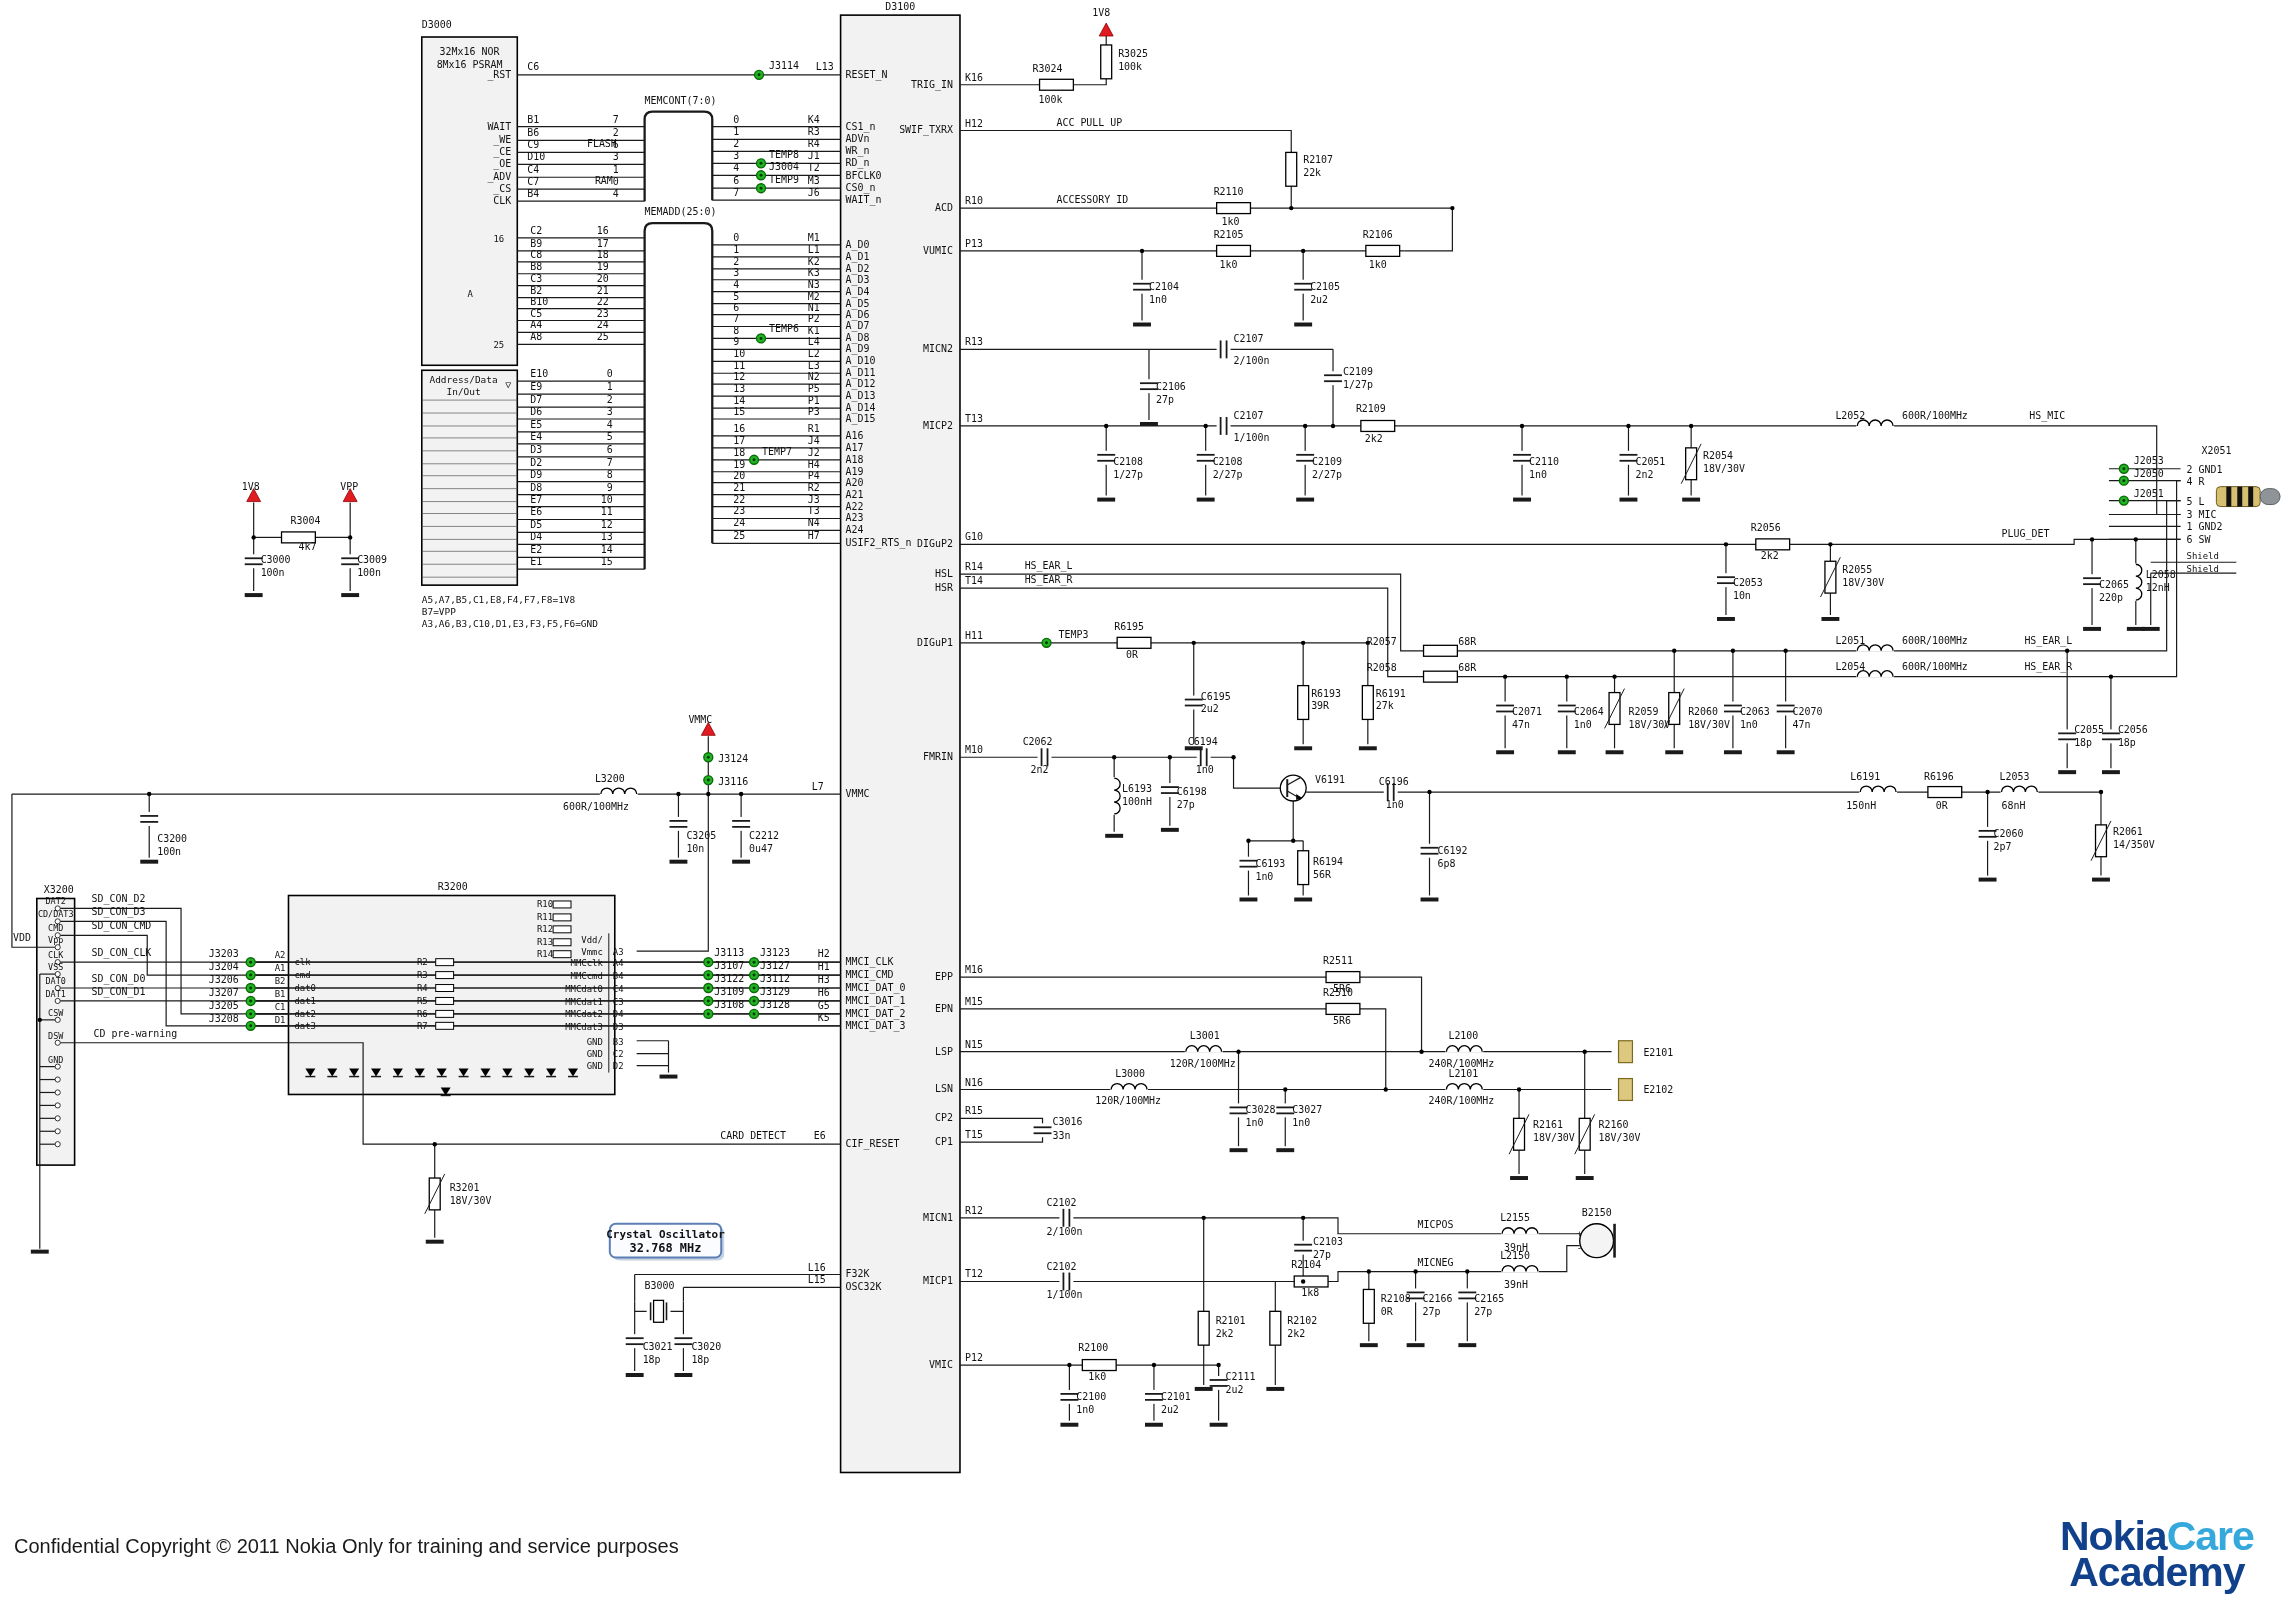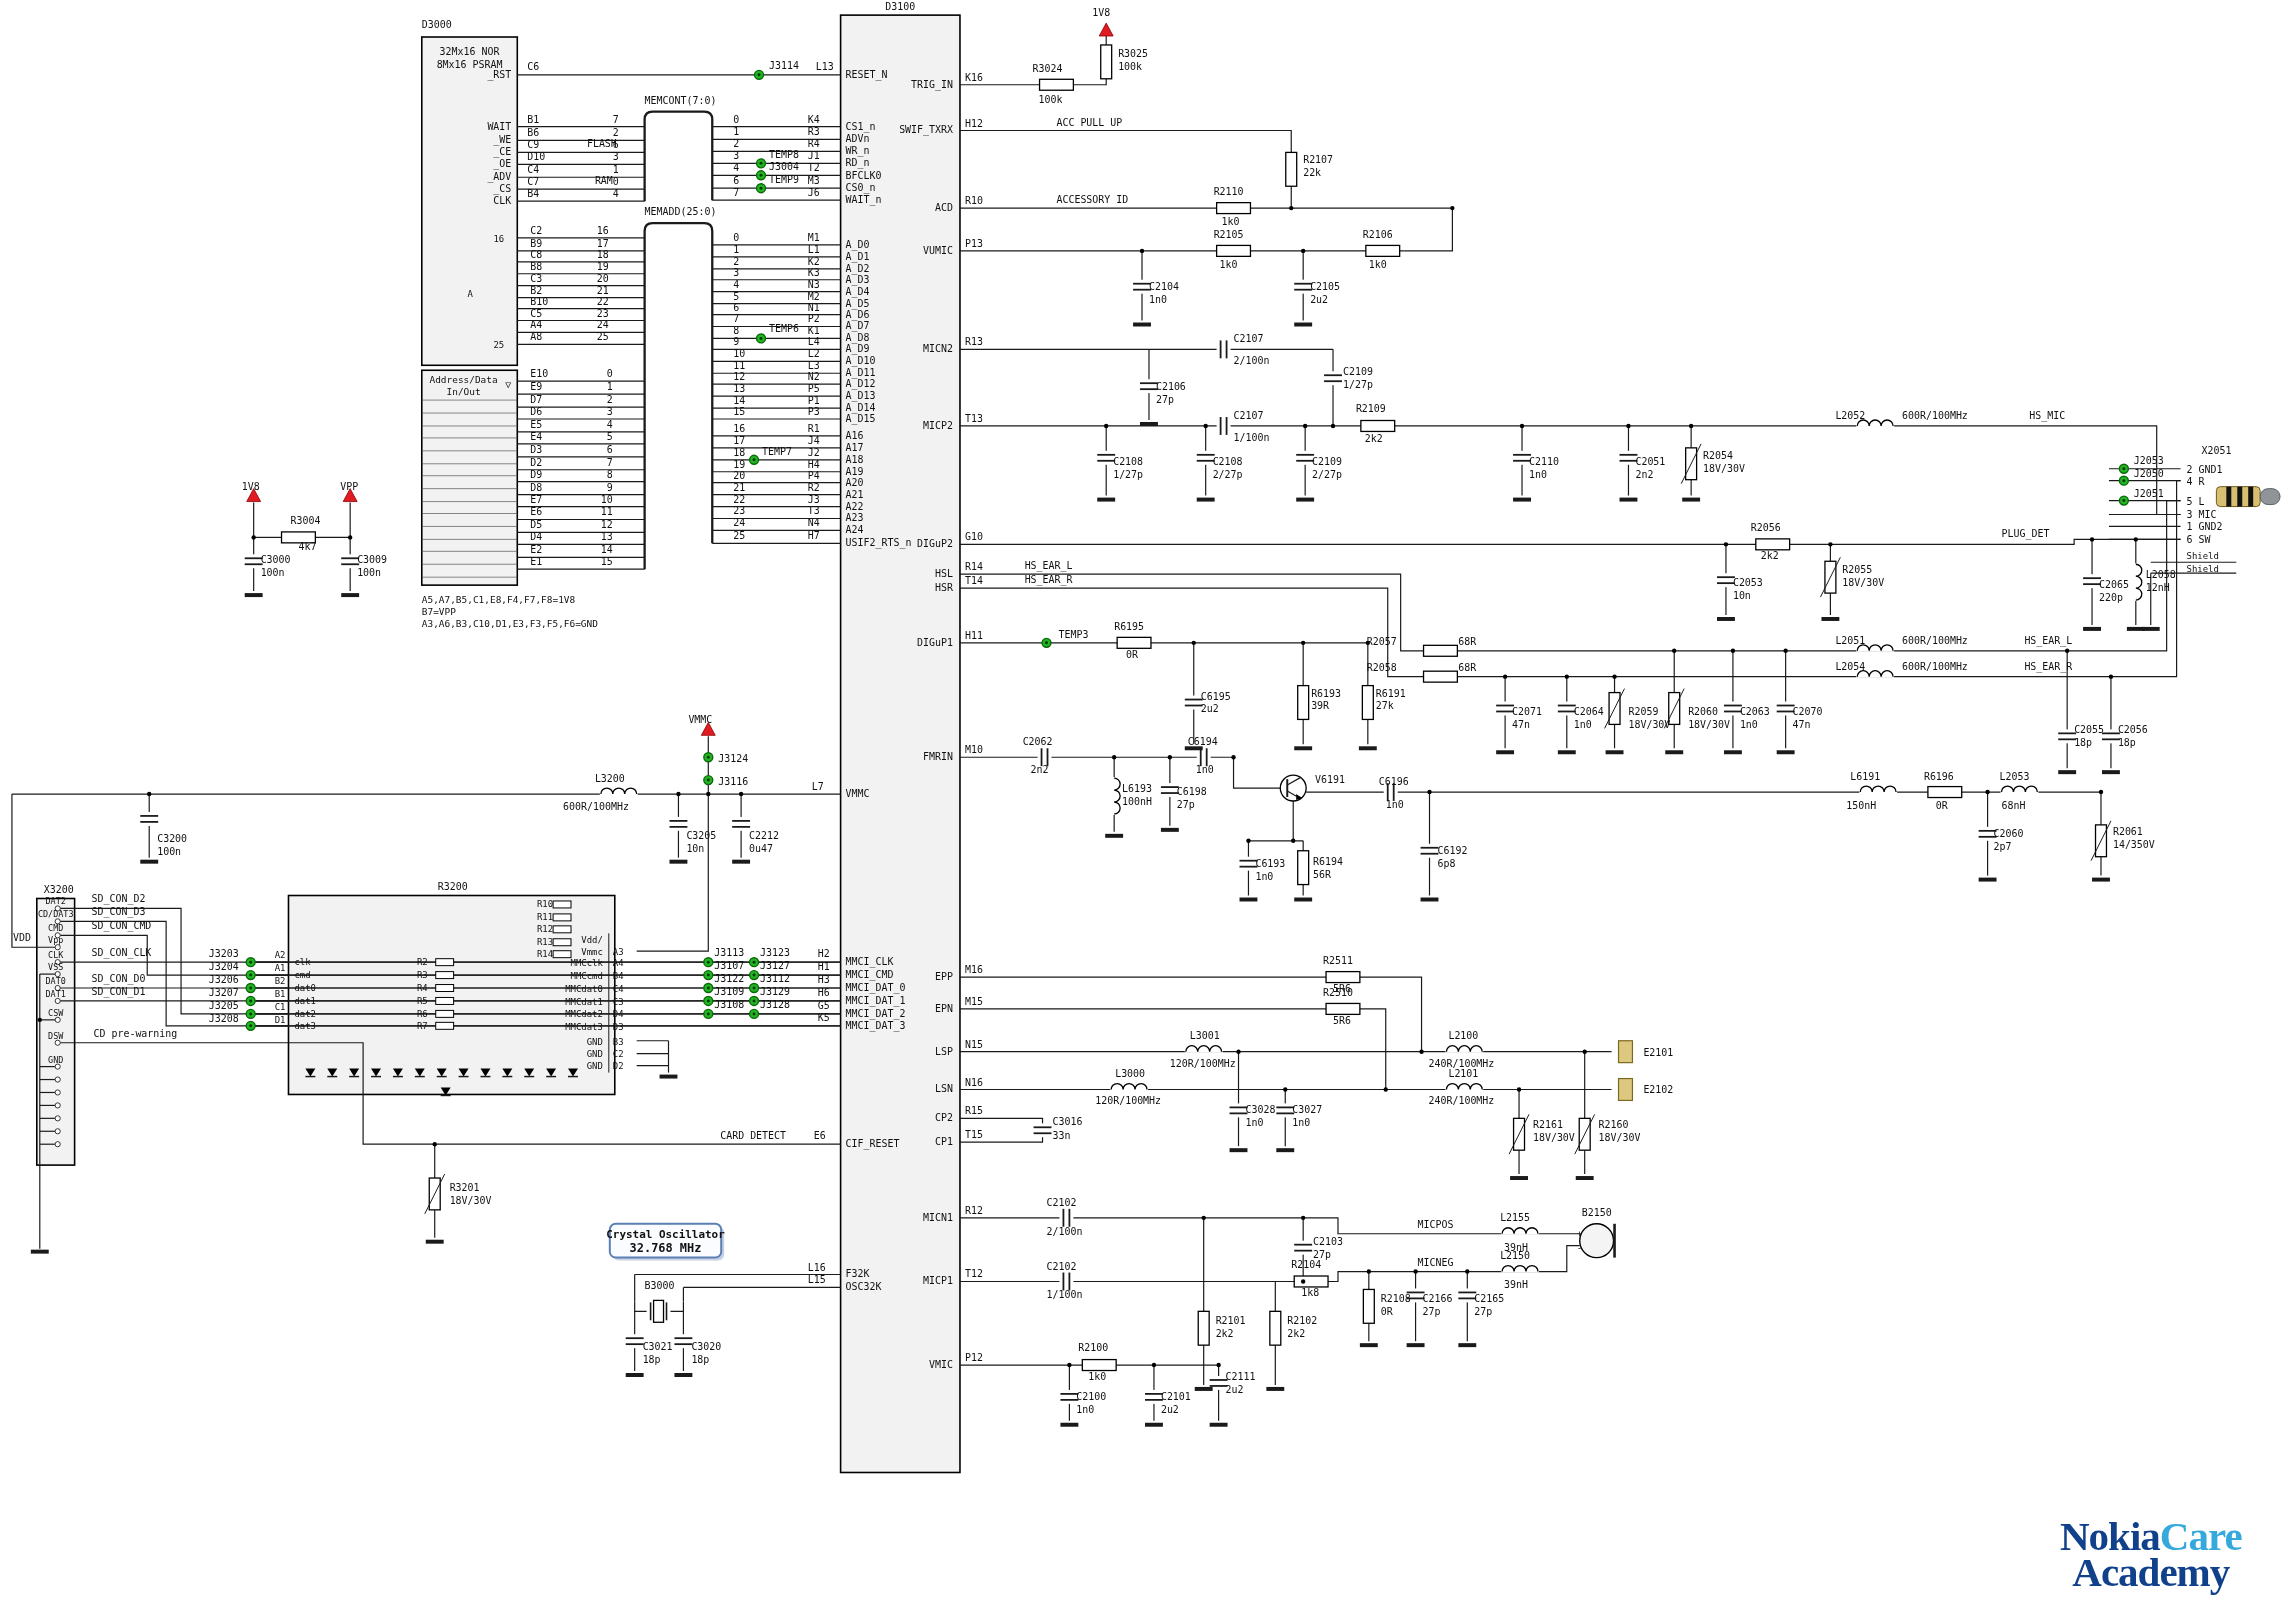--- a/index.html
+++ b/index.html
@@ -2,21 +2,21 @@
 <html><head>
 <meta charset="utf-8">
 <style>
   html,body{margin:0;padding:0;background:#fff;}
   #page{position:relative;width:2290px;height:1604px;background:#ffffff;overflow:hidden;
         font-family:"Liberation Sans",sans-serif;}
   svg text{font-family:"DejaVu Sans Mono",monospace;fill:#111;}
   #footer{position:absolute;left:14px;top:1532px;color:#1a1a1a;font-size:20px;line-height:28px;
           font-family:"Liberation Sans",sans-serif;}
   #logo{position:absolute;left:2060px;top:1516px;font-weight:bold;letter-spacing:-1px;
-        font-family:Liberation Serif, serif;line-height:40px;}
+        font-family:Liberation Sans, sans-serif;line-height:40px;}
   #logo .l1{font-size:41px;}
   #logo .l2{font-size:41px;margin-top:-4px;text-align:center;}
   .navy{color:#12418c}.cyan{color:#35a8dc}
 </style>
 </head>
 <body>
 
 <div id="page">
   <svg id="sch" width="2290" height="1604" viewBox="0 0 2302 1612">
       <rect x="424" y="37" width="96" height="330" fill="#f2f2f2" stroke="#000" stroke-width="1.6"></rect>
@@ -1302,20 +1302,21 @@
       <text x="452" y="1197" font-size="10" text-anchor="start" fill="#111" font-weight="normal">R3201</text>
       <text x="452" y="1210" font-size="10" text-anchor="start" fill="#111" font-weight="normal">18V/30V</text>
       <text x="646" y="1357" font-size="10" text-anchor="start" fill="#111" font-weight="normal">C3021</text>
       <text x="646" y="1370" font-size="10" text-anchor="start" fill="#111" font-weight="normal">18p</text>
       <text x="695" y="1357" font-size="10" text-anchor="start" fill="#111" font-weight="normal">C3020</text>
       <text x="695" y="1370" font-size="10" text-anchor="start" fill="#111" font-weight="normal">18p</text>
       <text x="1425" y="1234" font-size="0.1" text-anchor="start" fill="#111" font-weight="normal">MICPOS</text>
     </svg>
 
   <div id="footer">
+    <div>Confidential Copyright © 2011 Nokia Only for training and service purposes</div>
   </div>
 
   <div id="logo">
     <div class="l1"><span class="navy">Nokia</span><span class="cyan">Care</span></div>
     <div class="l2 navy">Academy</div>
   </div>
 </div>
 
 
 </body></html>

